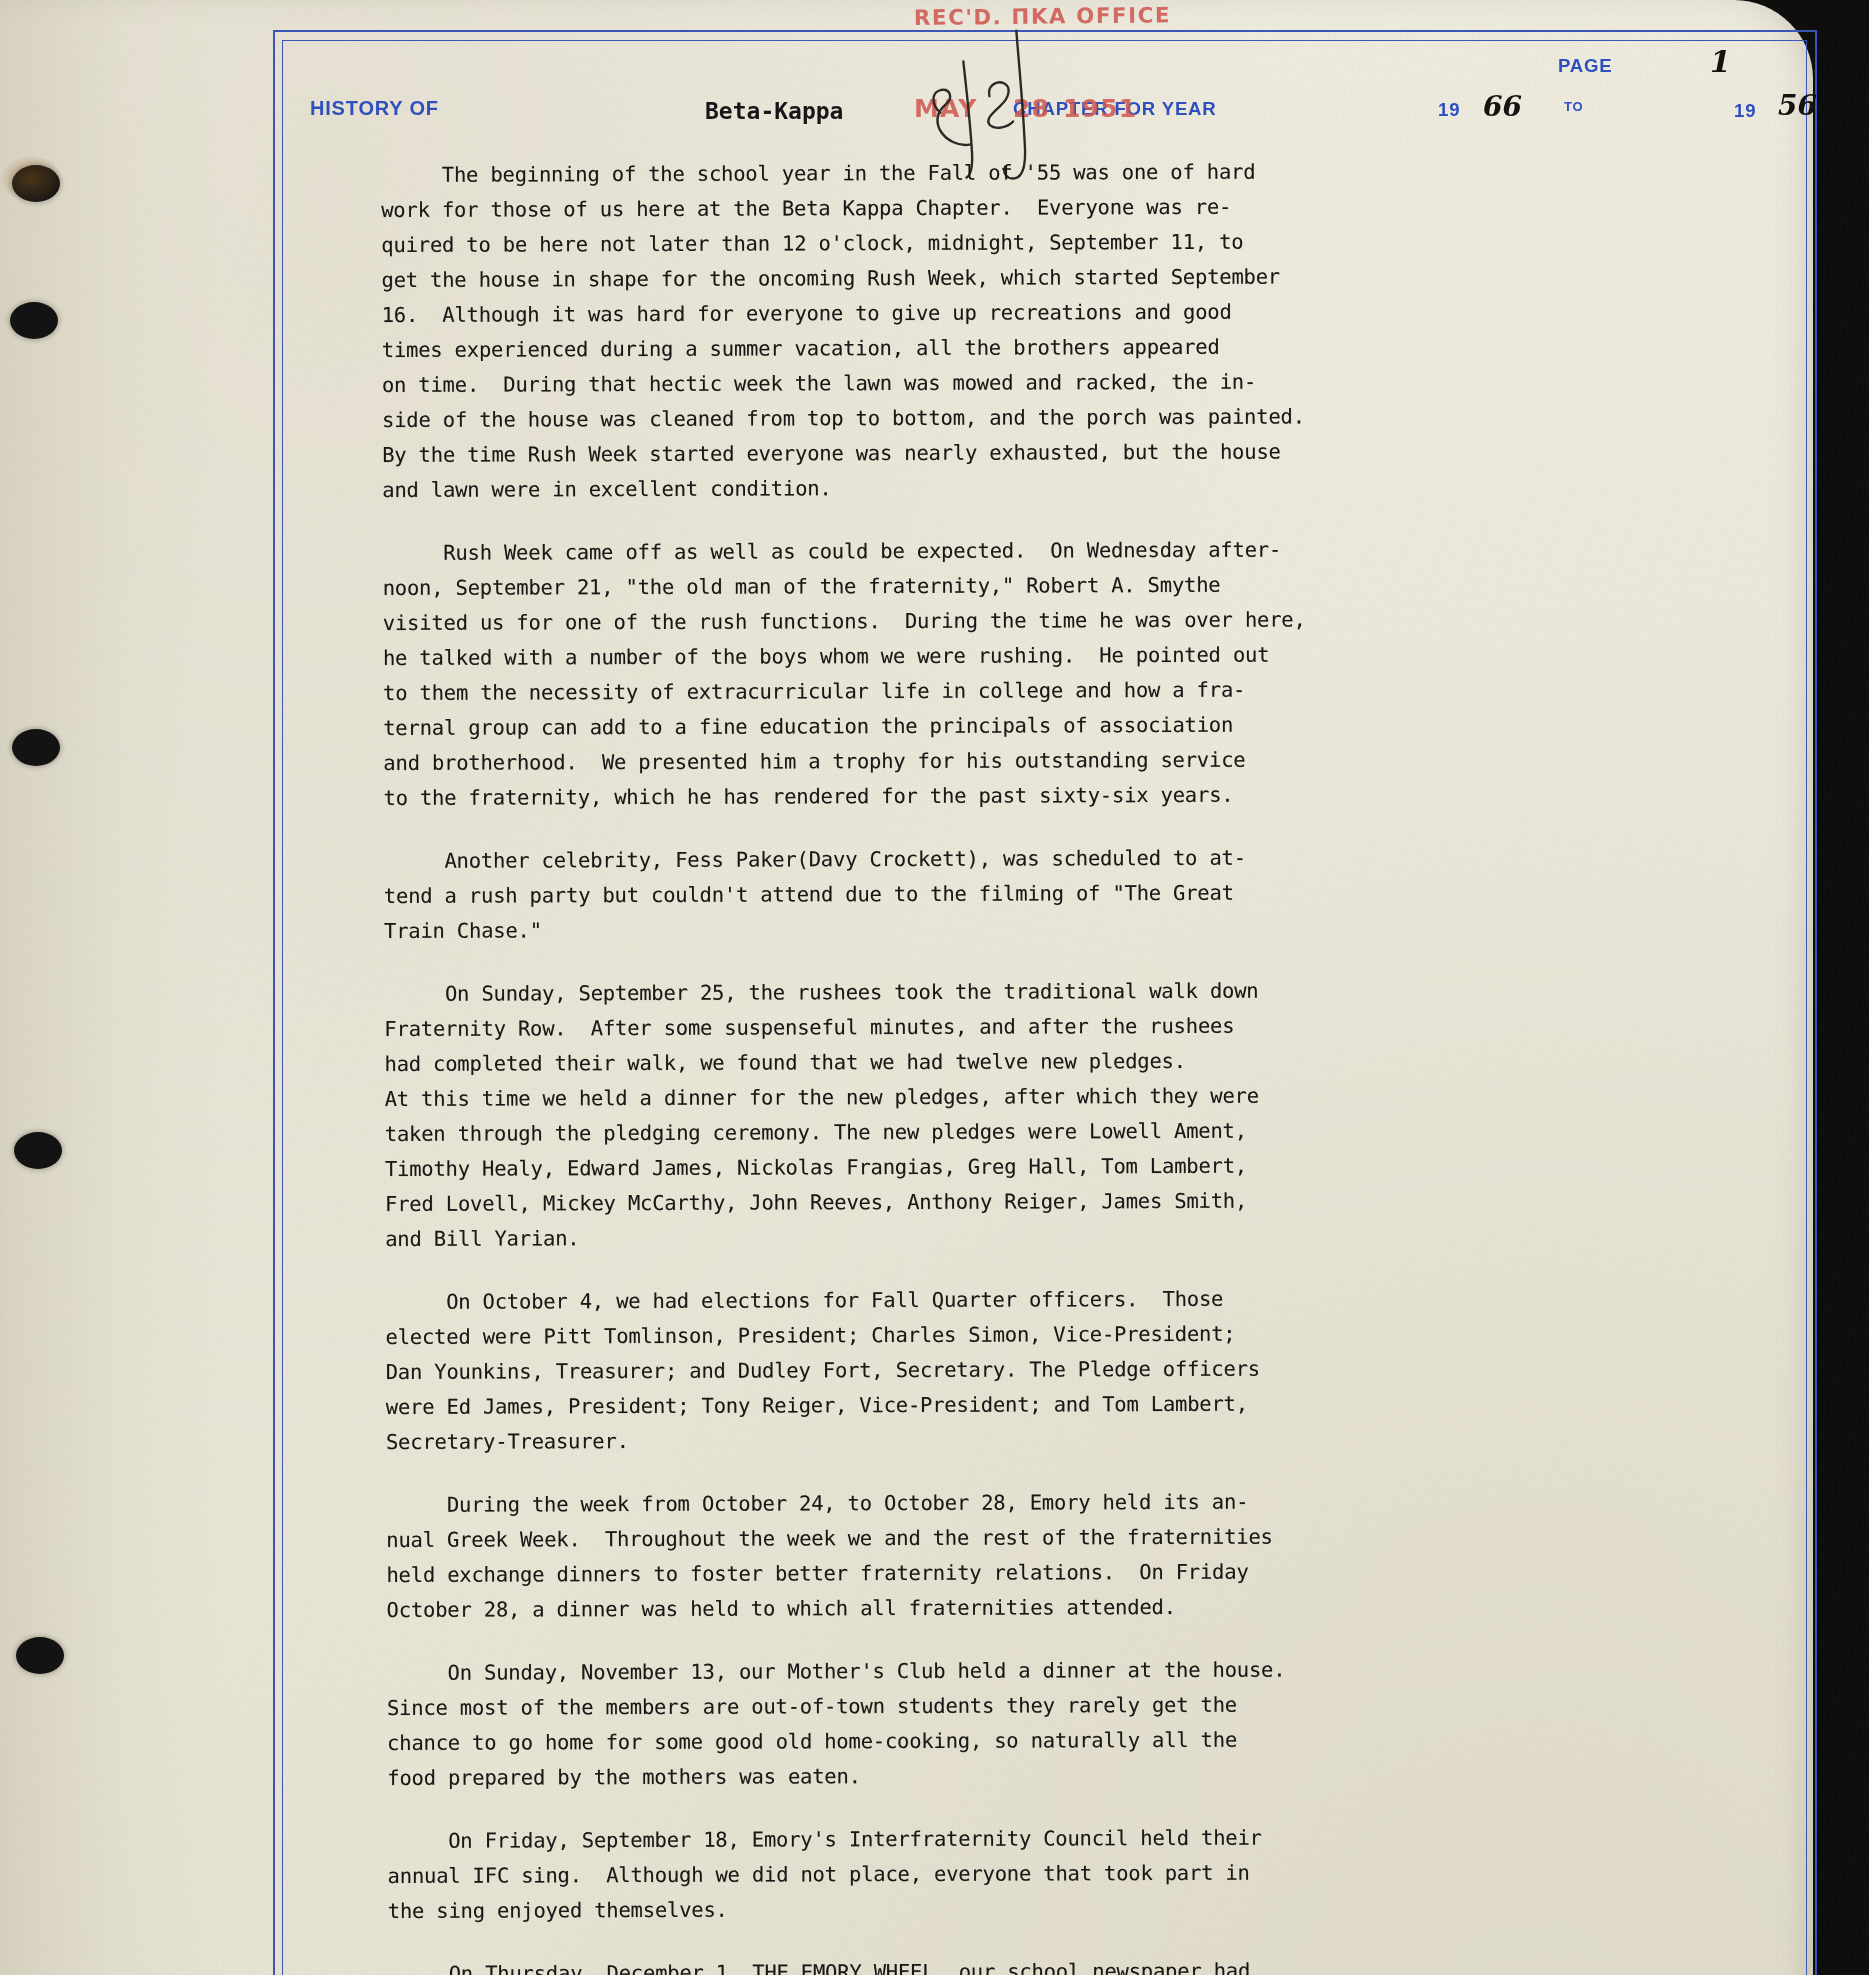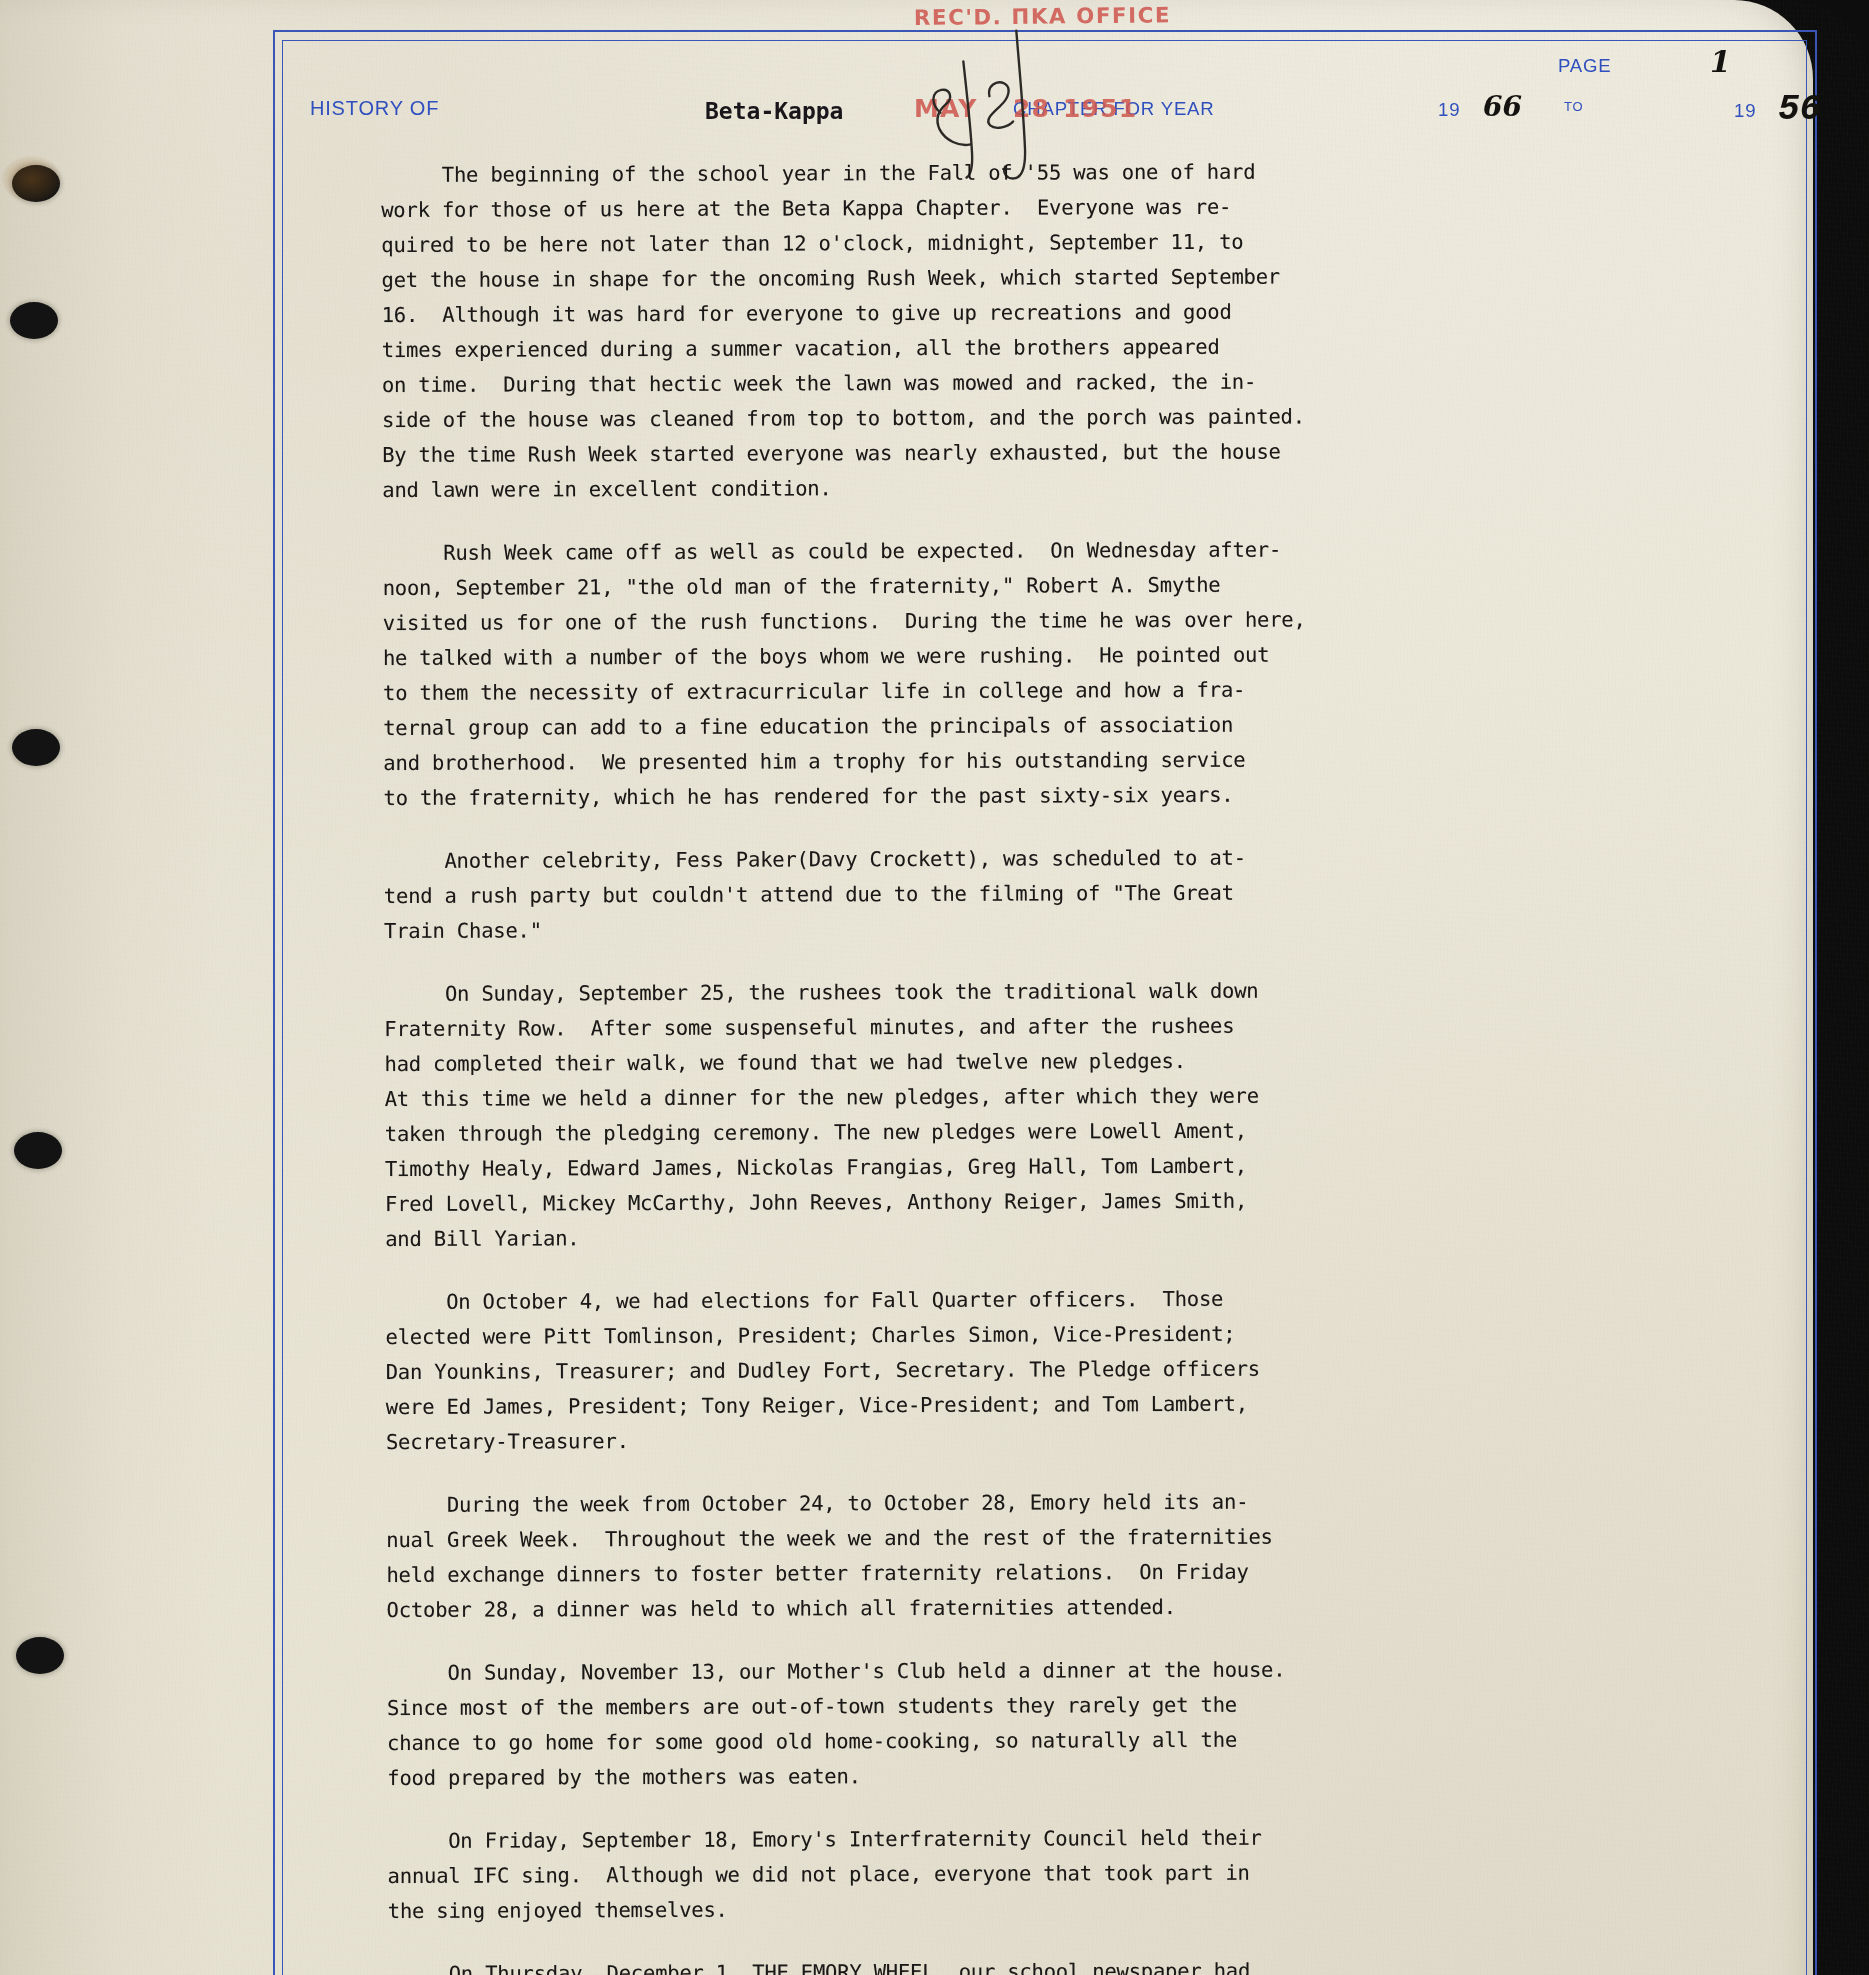--- a/index.html
+++ b/index.html
@@ -80,21 +80,21 @@
     box-sizing: border-box;
   }
   .rule-frame.inner {
     border-width: 1.6px;
   }
 
   
   .form-label {
     position: absolute;
     color: #2f4fbe;
-    font-weight: normal;
+    font-weight: bold;
     letter-spacing: 0.8px;
     white-space: nowrap;
   }
   .typed {
     position: absolute;
     color: #18161a;
     font-family: "DejaVu Sans Mono", monospace;
     white-space: nowrap;
     margin-left: 32px;
   }
@@ -167,21 +167,21 @@
   <div class="typed" style="left:673px; top:98px; font-size:23px; font-weight:bold;">Beta-Kappa</div>
 
   <div class="form-label" style="left:1013px; top:98px; font-size:18.6px;">CHAPTER FOR YEAR</div>
 
   <div class="form-label" style="left:1438px; top:99px; font-size:18.6px;">19</div>
   <div class="hand" style="left:1483px; top:90px; font-size:28px; font-weight:bold;">66</div>
 
   <div class="form-label" style="left:1564px; top:99px; font-size:13px;">TO</div>
 
   <div class="form-label" style="left:1734px; top:100px; font-size:18.6px;">19</div>
-  <div class="hand" style="left:1778px; top:89px; font-size:36px; font-weight:bold;font-family:Liberation Mono, monospace;">56</div>
+  <div class="hand" style="left:1778px; top:89px; font-size:28px; font-weight:bold;">56</div>
 
   <div class="form-label" style="left:1558px; top:55px; font-size:18.6px;">PAGE</div>
   <div class="hand" style="left:1710px; top:44px; font-size:30px; font-weight:bold;">1</div>
 
   <div class="stamp" style="left:914px; top:4.7px; font-size:21.3px; transform:rotate(-0.6deg);">REC'D. ΠΚΑ OFFICE</div>
   <div class="stamp small" style="left:914px; top:94px; font-size:25px;">MAY</div>
   <div class="stamp small" style="left:1013px; top:94px; font-size:25px;">28</div>
   <div class="stamp small" style="left:1063px; top:94px; font-size:25px;">1951</div>
 
   <svg class="scrawl" viewBox="0 0 620 420" style="left:893px; top:14px; width:245px; height:166px;">

